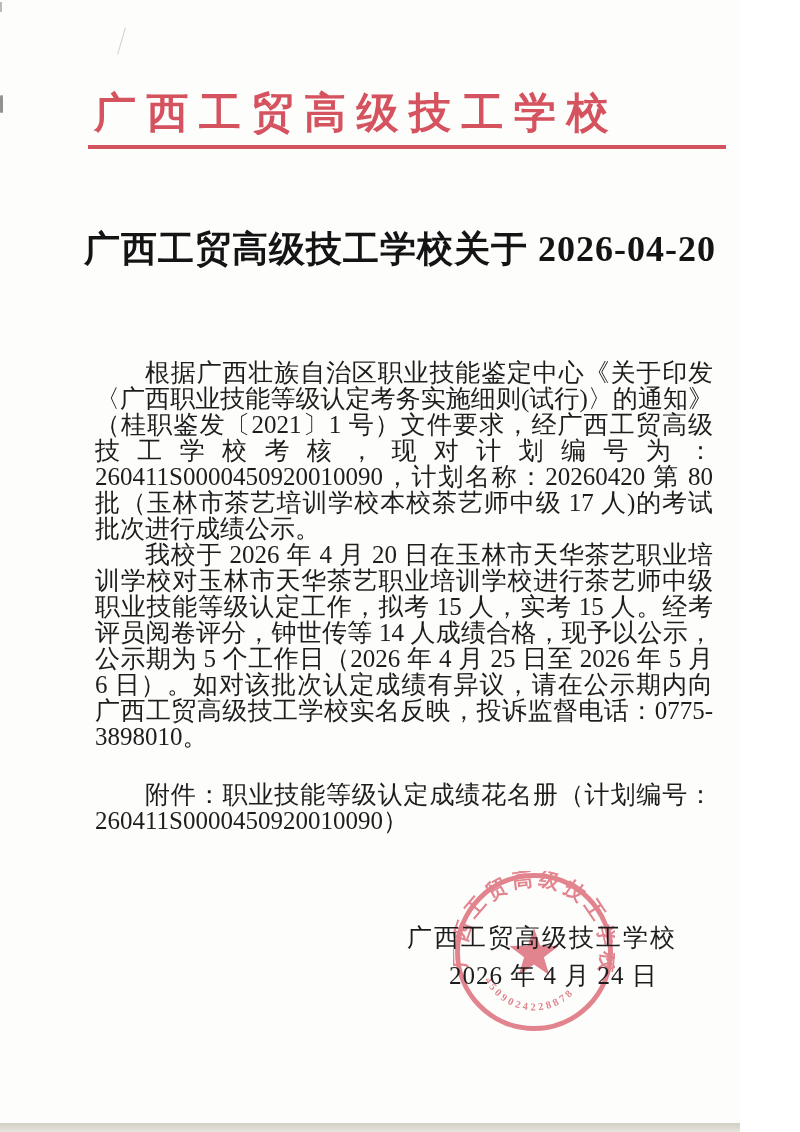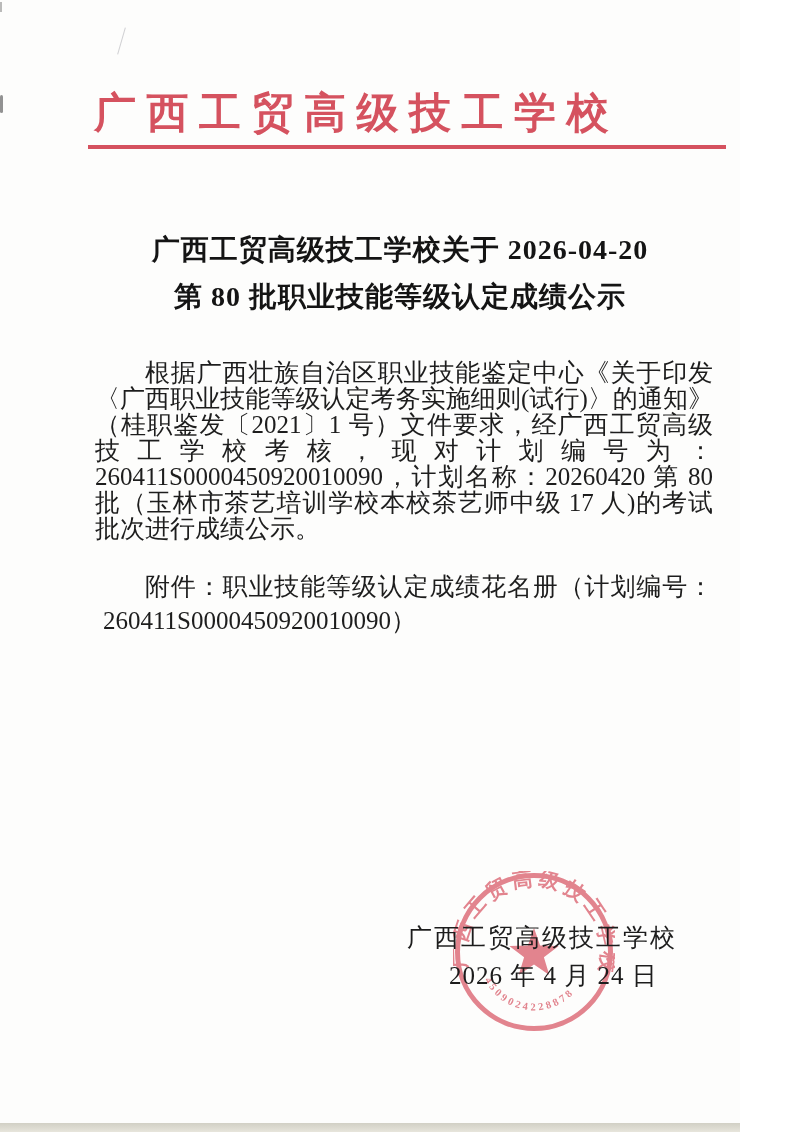--- a/index.html
+++ b/index.html
@@ -17,34 +17,34 @@
     text-align:justify; text-align-last:justify;
     white-space:nowrap; letter-spacing:0;
   }
   .letterhead-name { display:flex; justify-content:space-between; }
   .letterhead-rule {
     position:absolute; left:88px; top:145px; width:638px; height:4px;
     background:#d5525f;
   }
   .doc-title {
     position:absolute; left:0; top:226px; width:800px;
-    text-align:center; font-weight:bold; font-size:28px; line-height:47px;
+    text-align:center; font-weight:bold; font-size:36px; line-height:47px;
     color:#141414; letter-spacing:1px;
   }
   .doc-body {
     position:absolute; left:95px; top:360px; width:618px;
     font-size:25px; line-height:26px; color:#1d1d1d;
     text-align:justify;
   }
   .para { margin:0; text-indent:2em; }
   .attach-line1 {
     margin:32px 0 0 0; text-indent:2em;
     text-align:justify; text-align-last:justify;
   }
-  .attach-line2 { margin:8px; }
+  .attach-line2 { margin:0; }
   .sig-org {
     position:absolute; left:407px; top:921px; z-index:3;
     font-size:25px; letter-spacing:2px; color:#1c1c1c;
   }
   .sig-date {
     position:absolute; left:441px; top:959px; z-index:3;
     font-size:25px; letter-spacing:1px; color:#1c1c1c;margin-left:8px;
   }
   .seal {
     position:absolute; left:453px; top:871px; z-index:2;
@@ -72,25 +72,25 @@
 </head>
 <body>
 
 <div class="page">
 
   <div class="letterhead-name">广 西 工 贸 高 级 技 工 学 校</div>
   <div class="letterhead-rule"></div>
 
   <div class="doc-title">
     <div>广西工贸高级技工学校关于 2026-04-20</div>
-    <div>第 80 批职业技能等级认定成绩公示</div>
   </div>
 
   <div class="doc-body">
     <p class="para">根据广西壮族自治区职业技能鉴定中心《关于印发〈广西职业技能等级认定考务实施细则(试行)〉的通知》（桂职鉴发〔2021〕1 号）文件要求，经广西工贸高级技工学校考核，现对计划编号为：260411S0000450920010090，计划名称：20260420 第 80 批（玉林市茶艺培训学校本校茶艺师中级 17 人)的考试批次进行成绩公示。</p>
+    <p class="para">我校于 2026 年 4 月 20 日在玉林市天华茶艺职业培训学校对玉林市天华茶艺职业培训学校进行茶艺师中级职业技能等级认定工作，拟考 15 人，实考 15 人。经考评员阅卷评分，钟世传等 14 人成绩合格，现予以公示，公示期为 5 个工作日（2026 年 4 月 25 日至 2026 年 5 月 6 日）。如对该批次认定成绩有异议，请在公示期内向广西工贸高级技工学校实名反映，投诉监督电话：0775-3898010。</p>
     <p class="attach-line1">附件：职业技能等级认定成绩花名册（计划编号：</p>
     <p class="attach-line2">260411S0000450920010090）</p>
   </div>
 
   <svg class="seal" width="162" height="162" viewBox="0 0 162 162">
     <circle cx="81" cy="81" r="76.5" fill="none" stroke="#dc6270" stroke-width="5"></circle>
     <polygon points="81,57 87.1,74.6 105.7,75.0 90.9,86.2 96.3,104.0 81,93.4 65.7,104.0 71.1,86.2 56.3,75.0 74.9,74.6" fill="#dc6270"></polygon>
     <defs>
       <path id="sealArcTop" d="M 15 99 A 68 68 0 1 1 147 99" fill="none"></path>
       <path id="sealArcBottom" d="M 30 105 A 55 55 0 0 0 132 105" fill="none"></path>

